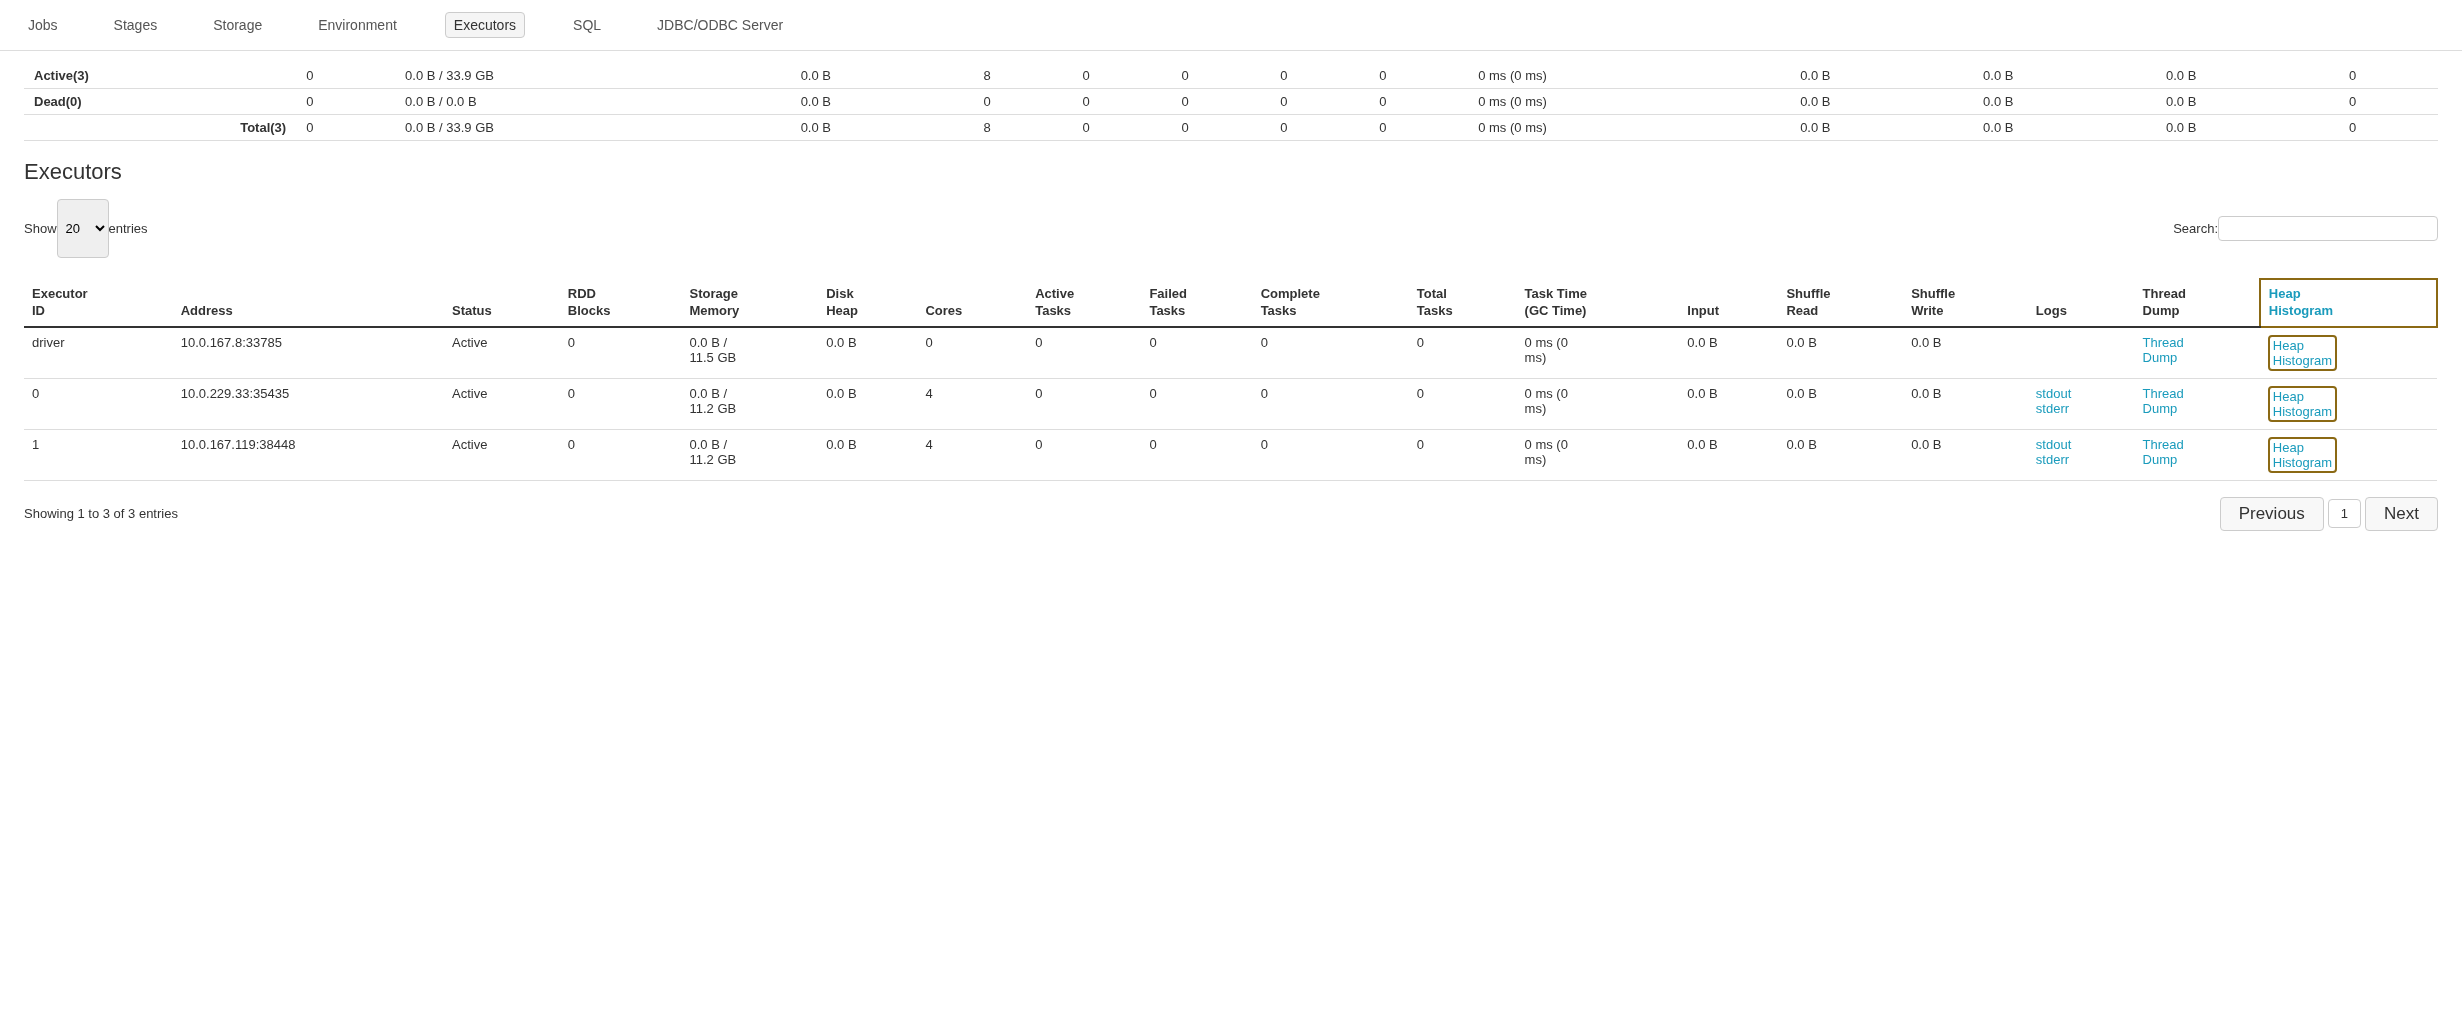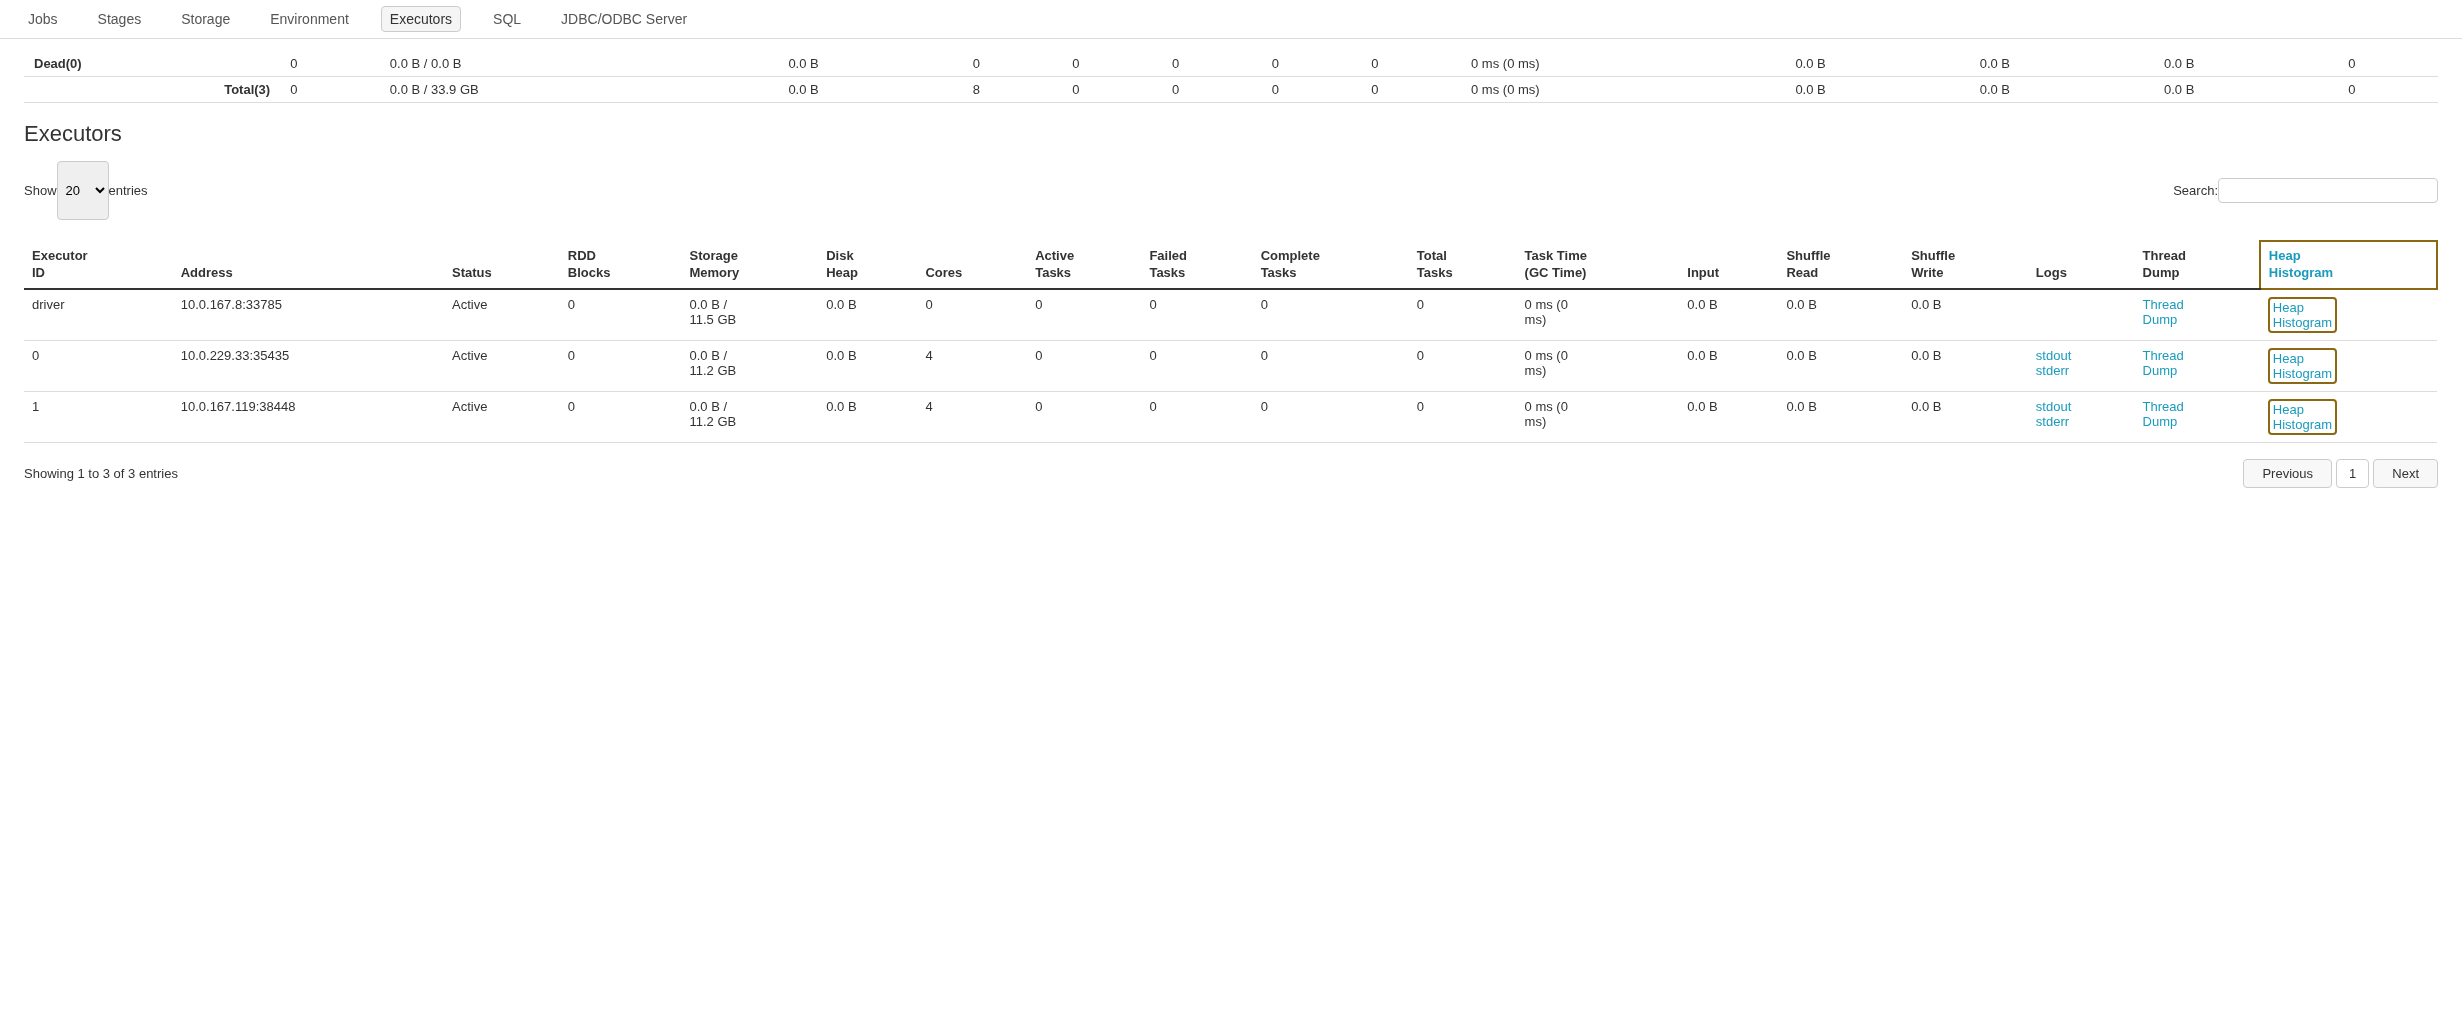--- a/index.html
+++ b/index.html
@@ -6,22 +6,22 @@
     body {
       font-family: -apple-system, BlinkMacSystemFont, "Segoe UI", Arial, sans-serif;
       font-size: 13px;
       color: #333;
       background: #fff;
     }
     .nav-bar {
       display: flex;
       align-items: center;
       border-bottom: 1px solid #ddd;
-      padding: 6px 20px;
-      gap: 24px;
+      padding: 12px 20px;
+      gap: 40px;
     }
     .nav-item {
       color: #555;
       cursor: pointer;
       padding: 4px 8px;
       font-size: 14px;
     }
     .nav-item.active {
       border: 1px solid #ccc;
       border-radius: 4px;
@@ -126,21 +126,21 @@
       align-items: center;
       gap: 4px;
     }
     .page-btn {
       border: 1px solid #ccc;
       background: #f8f8f8;
       color: #333;
       padding: 6px 18px;
       border-radius: 4px;
       cursor: pointer;
-      font-size: 13px;
+      font-size: 17px;
     }
     .page-num {
       border: 1px solid #ccc;
       background: #fff;
       color: #333;
       padding: 6px 12px;
       border-radius: 4px;
       font-size: 13px;
     }
   </style>
@@ -154,20 +154,36 @@
     <span class="nav-item">Environment</span>
     <span class="nav-item active">Executors</span>
     <span class="nav-item">SQL</span>
     <span class="nav-item">JDBC/ODBC Server</span>
   </div>
 
 <div class="content">
 
   <table class="summary-table">
     <tbody id="summary-tbody">
+        <tr>
+          <td style="font-weight: bold;">Active(3)</td>
+          <td>0</td>
+          <td>0.0 B / 33.9 GB</td>
+          <td>0.0 B</td>
+          <td>8</td>
+          <td>0</td>
+          <td>0</td>
+          <td>0</td>
+          <td>0</td>
+          <td>0 ms (0 ms)</td>
+          <td>0.0 B</td>
+          <td>0.0 B</td>
+          <td>0.0 B</td>
+          <td>0</td>
+        </tr>
         <tr>
           <td style="font-weight: bold;">Dead(0)</td>
           <td>0</td>
           <td>0.0 B / 0.0 B</td>
           <td>0.0 B</td>
           <td>0</td>
           <td>0</td>
           <td>0</td>
           <td>0</td>
           <td>0</td>

